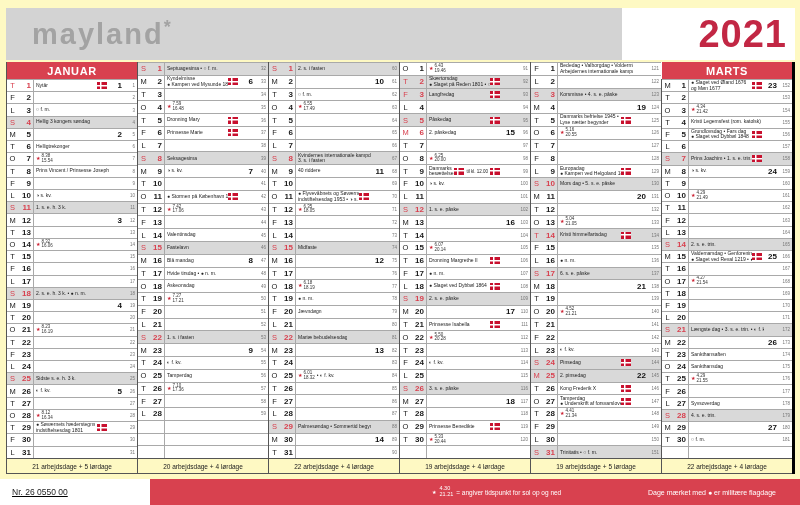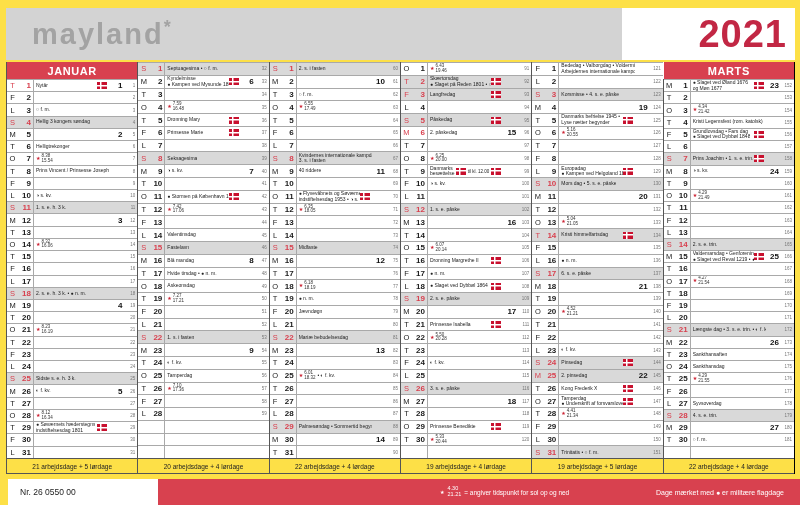--- a/index.html
+++ b/index.html
@@ -1,28 +1,28 @@
 <!DOCTYPE html>
 <html><head>
 <meta charset="utf-8">
 <style>
   html,body{margin:0;padding:0;background:#fff;}
   body{width:800px;height:505px;font-family:"Liberation Sans",sans-serif;overflow:hidden;position:relative;}
-  .page{position:absolute;inset:0;background:#fde047;padding-left:44px;}
+  .page{position:absolute;inset:0;background:#fef9c3;padding-left:44px;}
 
   
   .header{position:absolute;left:6px;right:5px;top:8px;height:52px;display:flex;}
   .logo-band{flex:1;background:#d3d3d3;display:flex;align-items:center;padding-left:26px;}
   .logo{font-size:29px;font-weight:bold;color:#a3a3a3;letter-spacing:2px;}
   .logo .star{font-size:18px;vertical-align:super;}
   .year-area{width:165px;background:#fff;display:flex;align-items:center;justify-content:flex-end;padding-right:8px;}
   .year{font-size:38px;font-weight:bold;color:#c22744;letter-spacing:1px;}
 
   
-  .months{position:absolute;left:6px;right:5px;top:62px;bottom:31px;display:flex;border-right:1px solid #000000;}
+  .months{position:absolute;left:6px;right:5px;top:62px;bottom:31px;display:flex;border-right:3px solid #000000;}
   .month{flex:1;display:flex;flex-direction:column;border-left:1px solid #555;min-width:0;}
   .mhead{height:17px;background:#d8414f;color:#fff;font-weight:bold;font-size:11px;display:flex;align-items:center;justify-content:center;letter-spacing:.6px;border-left:1px solid #fff;margin-left:-1px;}
   .month:first-child .mhead{border-left:none;margin-left:0;}
   .mbody{flex:1;display:flex;flex-direction:column;}
   .row{flex:1;display:flex;align-items:stretch;border-top:1px solid #a9a9a9;background:#fff;min-height:0;overflow:hidden;}
   .row.gray{background:#d9d9d9;}
   .wd{width:11px;display:flex;align-items:center;justify-content:center;font-size:7.5px;color:#1a1a1a;}
   .dt{width:13px;display:flex;align-items:center;justify-content:flex-end;padding-right:2px;font-size:8px;font-weight:bold;color:#1a1a1a;border-right:1px solid #a9a9a9;}
   .red{color:#d8414f !important;}
   .txt{flex:1;display:flex;align-items:center;gap:2px;padding-left:2px;font-size:5px;line-height:5.6px;color:#222;min-width:0;overflow:hidden;}
@@ -33,21 +33,21 @@
   .suntimes{font-size:4.5px;line-height:4.8px;color:#333;}
   .flag{width:10px;height:7px;flex:none;align-self:center;margin-right:2px;
         background:linear-gradient(#fff,#fff) no-repeat 3px 0/1.5px 7px,
                    linear-gradient(#fff,#fff) no-repeat 0 2.8px/10px 1.5px,#c8102e;}
   .fmtext{font-size:4.5px;color:#222;align-self:center;margin-right:2px;white-space:nowrap;}
   .wk{width:13px;display:flex;align-items:center;justify-content:flex-end;font-size:8px;font-weight:bold;color:#111;}
   .doy{width:13px;display:flex;align-items:center;justify-content:flex-end;padding-right:2px;font-size:4.5px;color:#777;}
   .mfoot{height:14px;border-top:1px solid #555;border-bottom:1px solid #555;display:flex;align-items:center;justify-content:center;font-size:6.5px;color:#222;}
 
   
-  .bottombar{position:absolute;left:8px;right:0;bottom:0;height:26px;background:#d8414f;display:flex;align-items:center;}
+  .bottombar{position:absolute;left:0;right:0;bottom:0;height:26px;background:#d8414f;display:flex;align-items:center;text-decoration:underline;}
   .nrbox{width:150px;height:100%;background:#fff;display:flex;align-items:center;padding-left:12px;box-sizing:border-box;font-size:8.5px;color:#222;}
   .sunnote{position:absolute;left:432px;display:flex;align-items:center;gap:3px;color:#fff;font-size:6.5px;}
   .sunnote .suntimes{color:#fff;font-size:5.5px;line-height:5.8px;}
   .sunnote .sunstar{color:#fff;}
   .flagnote{position:absolute;left:648px;color:#fff;font-size:7px;}
 </style>
 </head>
 <body>
 
 <div class="page">

